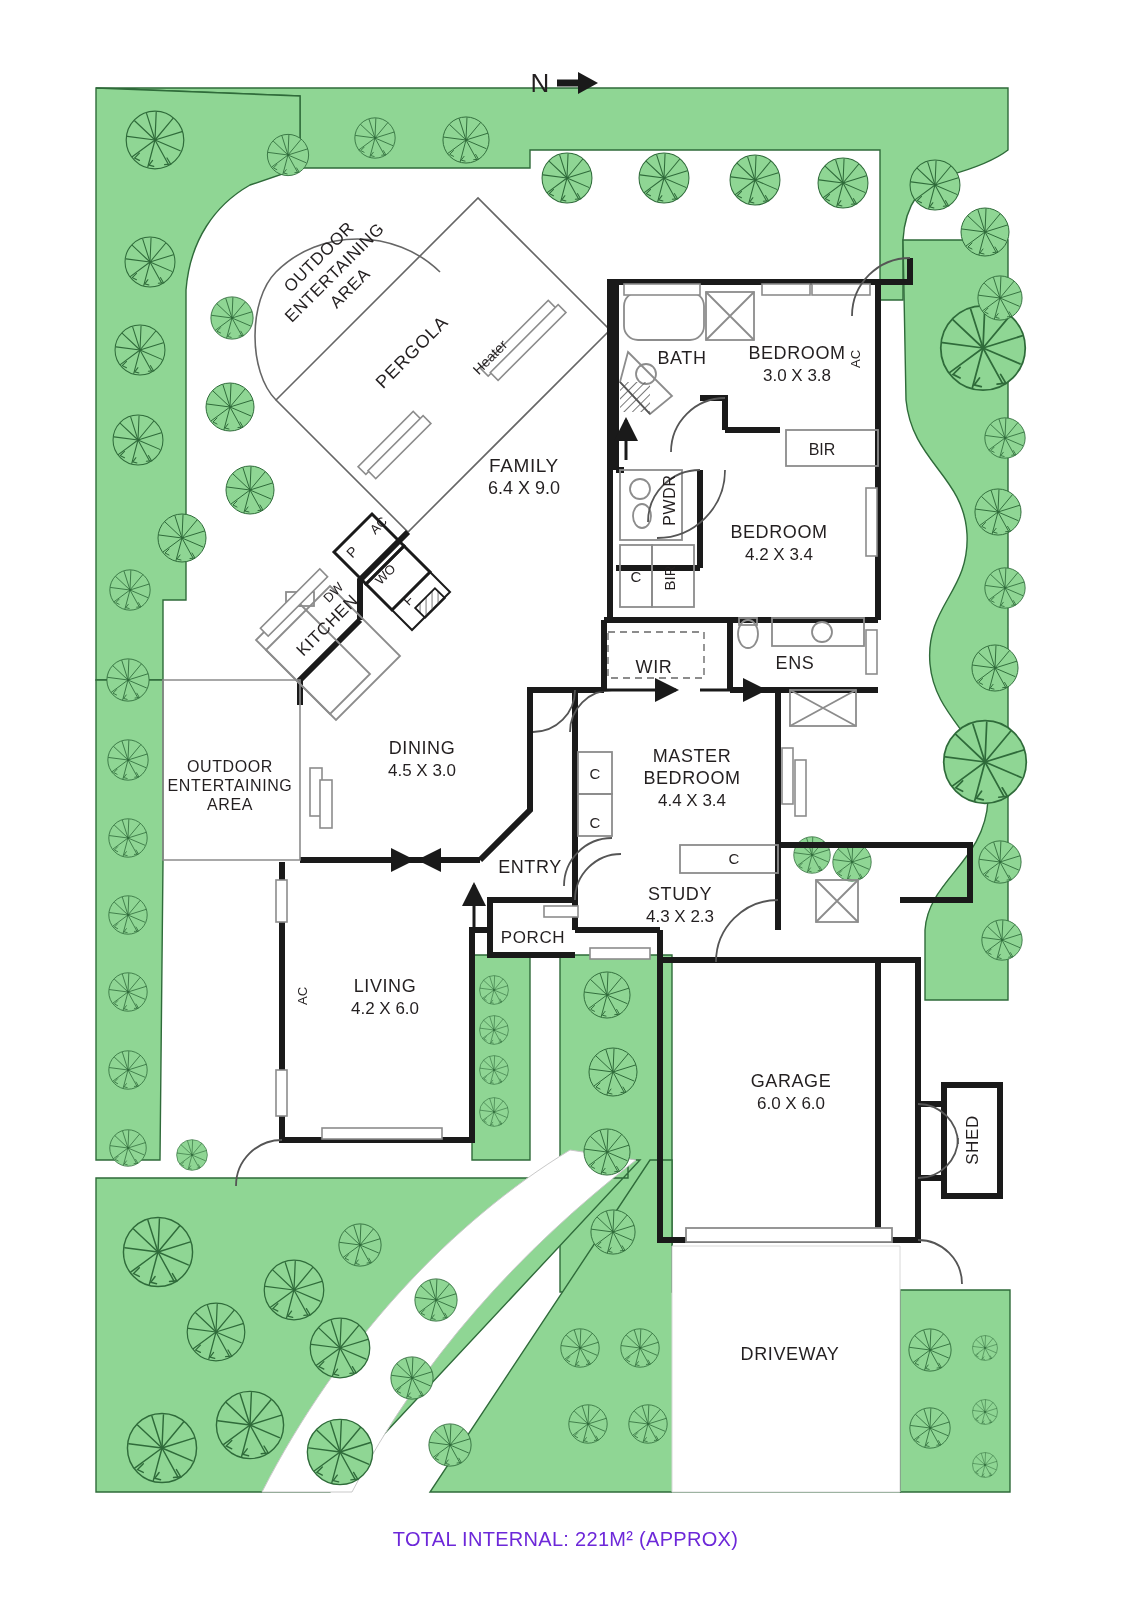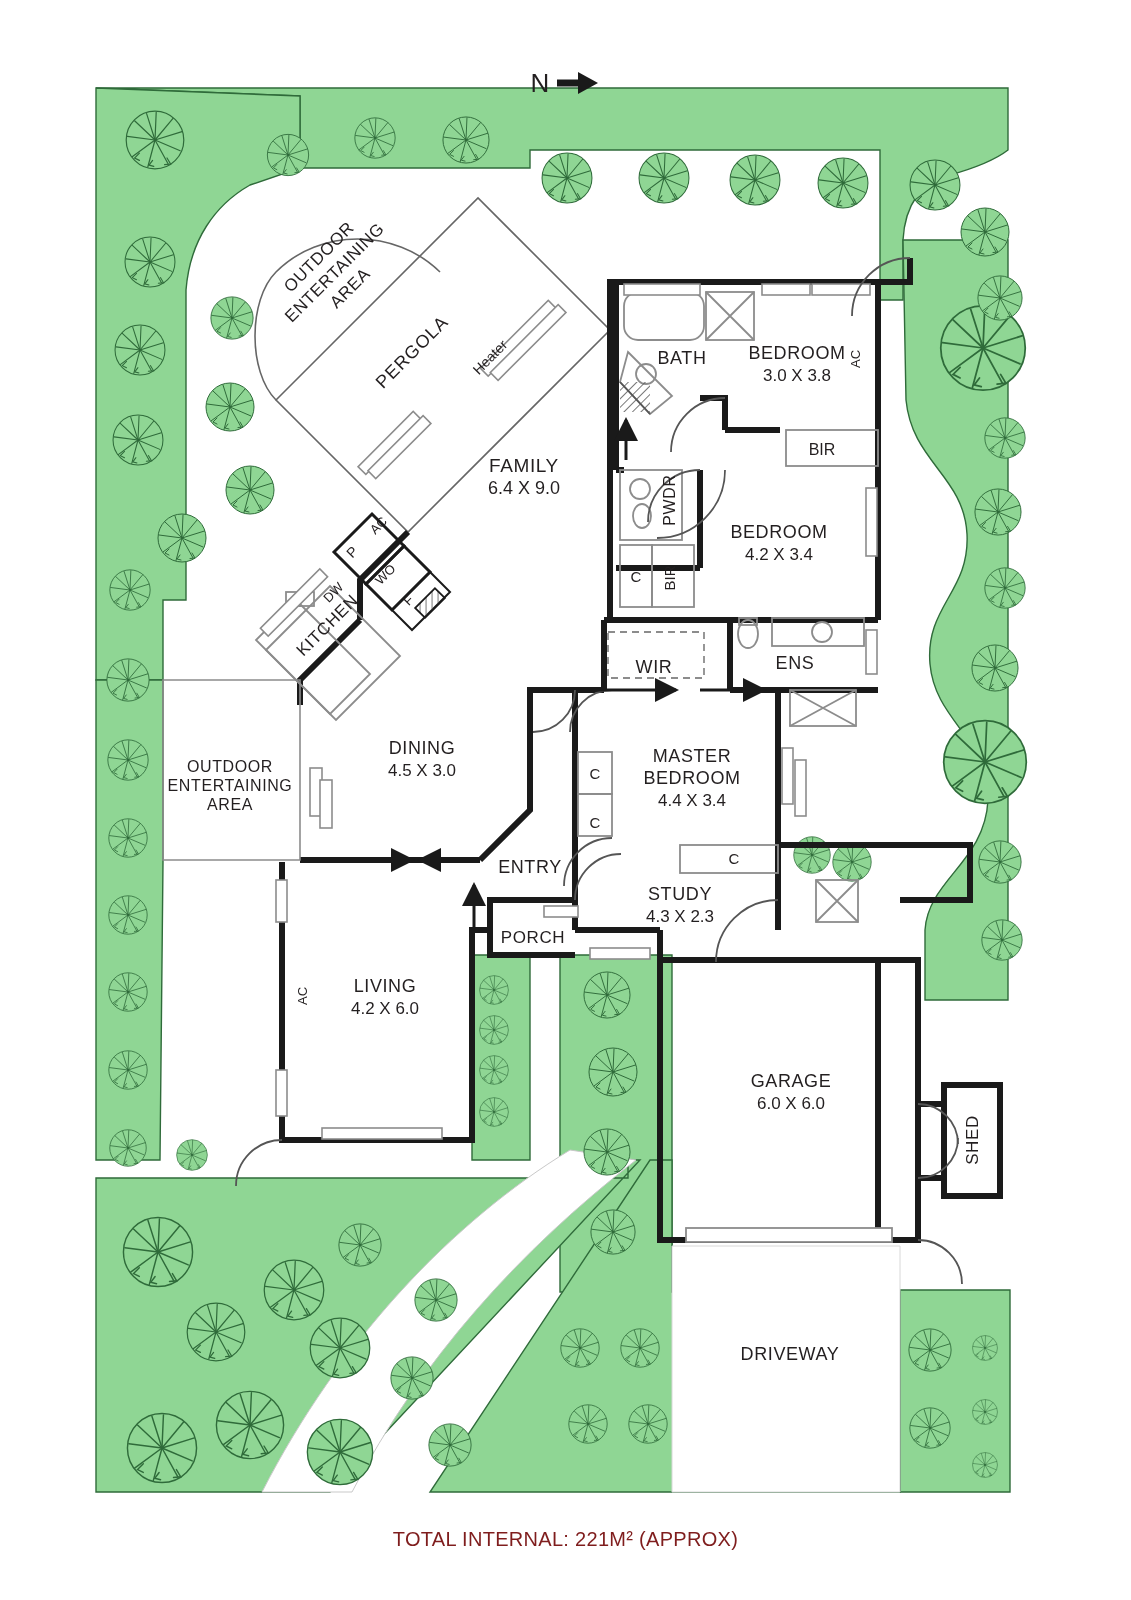--- a/index.html
+++ b/index.html
@@ -1,21 +1,21 @@
 <!DOCTYPE html>
 <html><head>
 <meta charset="utf-8">
 <style>
   html,body{margin:0;padding:0;background:#ffffff;}
   body{font-family:"Liberation Sans", sans-serif;}
   #page{position:relative;width:1131px;height:1600px;background:#ffffff;overflow:hidden;}
   #plan{position:absolute;left:0;top:0;width:1131px;height:1600px;}
   .footer-text{
     position:absolute;left:0;top:1528px;width:1131px;text-align:center;
-    font-size:20px;letter-spacing:.3px;color:#7f1d1d;font-family:"Liberation Sans", sans-serif;
+    font-size:20px;letter-spacing:.3px;color:#6d28d9;font-family:"Liberation Sans", sans-serif;
   }
   svg text{font-family:"Liberation Sans", sans-serif;fill:#231f20;}
 </style>
 </head>
 <body>
 
 <div id="page">
 
   <svg id="plan" viewBox="0 0 1131 1600">
     <defs>

